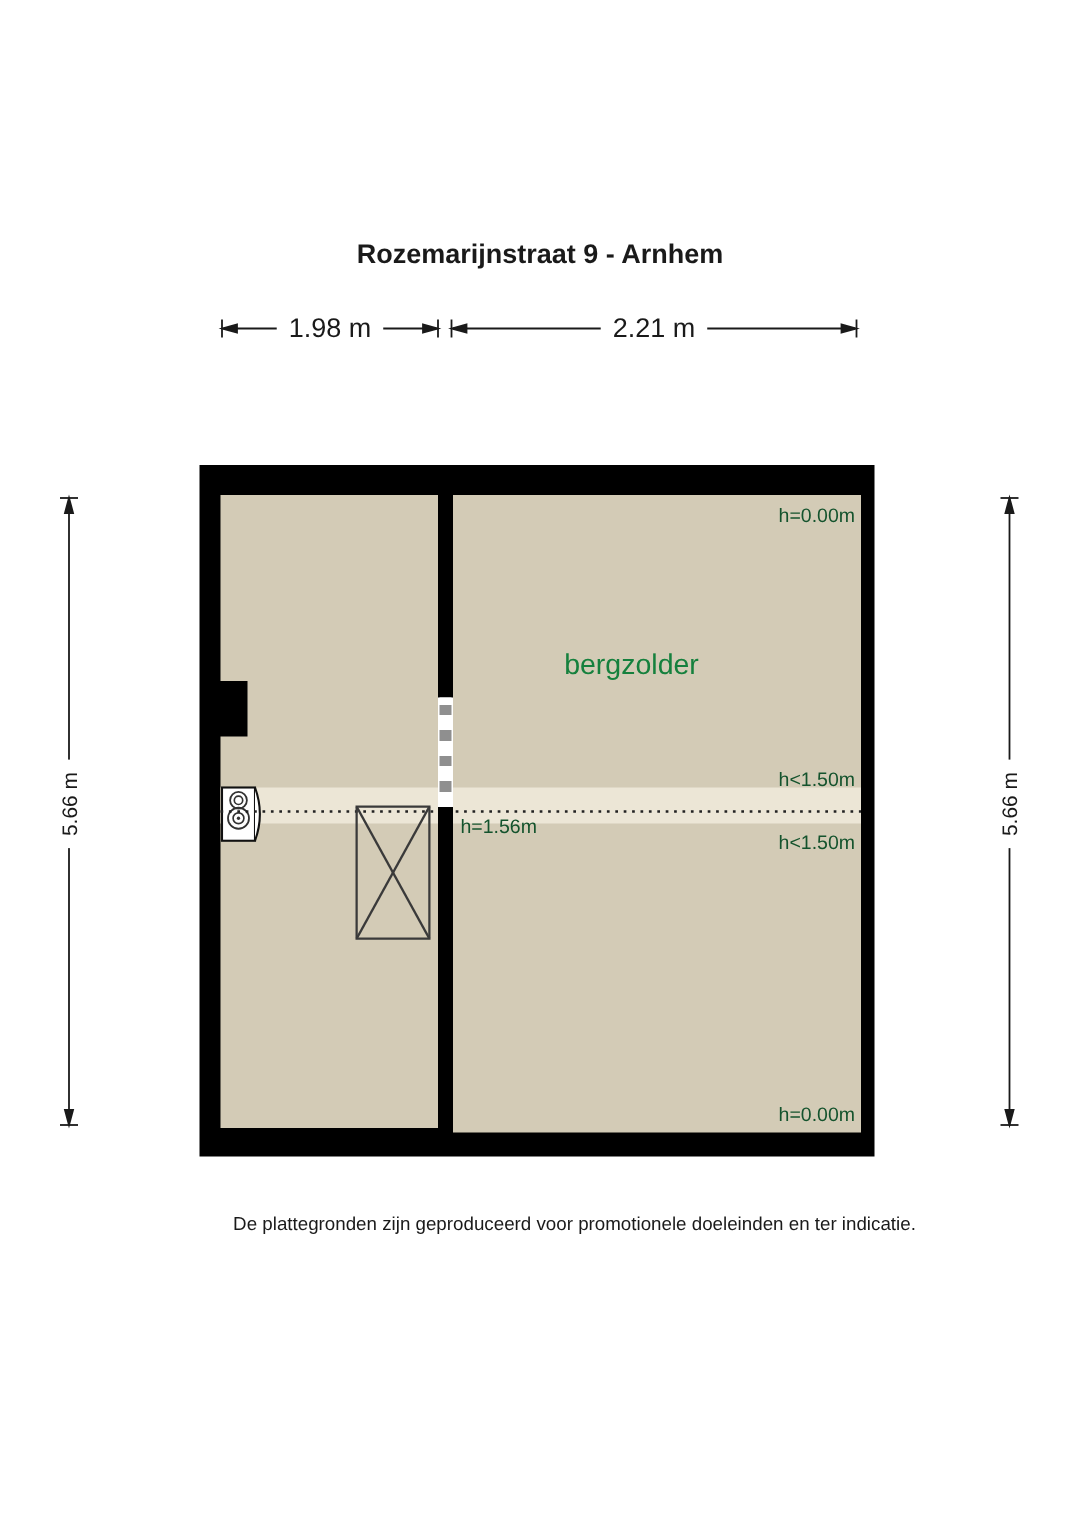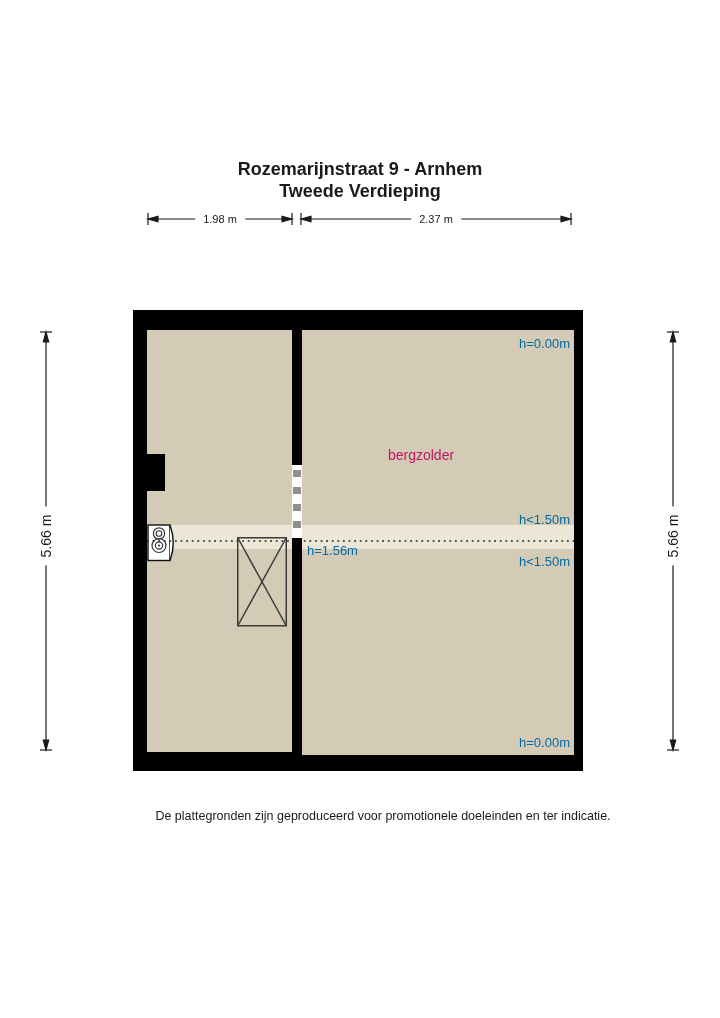--- a/index.html
+++ b/index.html
@@ -5,21 +5,21 @@
   html,body{margin:0;padding:0;background:#fff;}
   .canvas{
     position:relative;width:720px;height:920px;background:#fff;overflow:hidden;
     font-family:"Liberation Sans","DejaVu Sans",sans-serif;color:#111;
   }
   .title-block{position:absolute;left:0;top:158px;width:720px;text-align:center;}
   .title-line{font-size:18px;font-weight:bold;line-height:22px;color:#1a1a1a;}
   .dims-svg{position:absolute;left:0;top:0;width:720px;height:1018px;z-index:1;}
   .dim-label{
     position:absolute;transform:translate(-50%,-50%);background:#fff;
-    padding:0 8px;font-size:11px;color:#1a1a1a;white-space:nowrap;z-index:2;
+    padding:0 8px;font-size:18px;color:#1a1a1a;white-space:nowrap;z-index:2;
   }
   .dim-label-v{
     position:absolute;transform:translate(-50%,-50%) rotate(-90deg);background:#fff;
     padding:0 8px;font-size:14px;color:#1a1a1a;white-space:nowrap;z-index:2;
   }
   .plan{position:absolute;left:133px;top:310px;width:450px;height:461px;background:#000;z-index:3;}
   .abs{position:absolute;}
   .floor-left{left:14px;top:20px;width:145px;height:422px;}
   .floor-right{left:169px;top:20px;width:272px;height:425px;}
   .band-left{left:14px;top:215px;width:145px;height:24px;}
@@ -27,36 +27,35 @@
   .protrusion{left:11px;top:144px;width:21px;height:37px;background:#000;}
   .plan-svg{position:absolute;left:0;top:0;width:450px;height:461px;}
   .wall-mid-top{left:159px;top:20px;width:10px;height:135px;background:#000;}
   .wall-mid-gap{left:159px;top:155px;width:10px;height:73px;background:#fff;}
   .wall-mid-gap .dash{
     width:8px;height:100%;margin:0 auto;
     background:repeating-linear-gradient(to bottom,#ffffff 0 5px,#8f8f8f 5px 12px,#ffffff 12px 17px);
   }
   .wall-mid-bottom{left:159px;top:228px;width:10px;height:217px;background:#000;}
   .room-label{
-    position:absolute;transform:translate(-50%,-50%);font-size:14px;color:#be185d;
-    white-space:nowrap;z-index:4;margin-top:11px;
+    position:absolute;transform:translate(-50%,-50%);font-size:19px;color:#15803d;
+    white-space:nowrap;z-index:4;
   }
-  .h-label{position:absolute;font-size:13px;color:#0369a1;white-space:nowrap;z-index:4;}
+  .h-label{position:absolute;font-size:13px;color:#14532d;white-space:nowrap;z-index:4;}
   .h-right{left:450px;width:120px;text-align:right;}
   .footer{position:absolute;left:0;top:809px;width:720px;text-align:center;
     font-size:12.5px;line-height:15px;color:#1a1a1a;padding-left:23px;}
 </style>
 </head>
 <body>
 
 <div class="canvas">
 
   <div class="title-block">
     <div class="title-line">Rozemarijnstraat 9 - Arnhem</div>
-    <div class="title-line">Tweede Verdieping</div>
   </div>
 
   <svg class="dims-svg" viewBox="0 0 720 1018" xmlns="http://www.w3.org/2000/svg">
     <g stroke="#1a1a1a" stroke-width="1.2" fill="#1a1a1a">
 
       <line x1="148" y1="213" x2="148" y2="225"></line>
       <line x1="292" y1="213" x2="292" y2="225"></line>
       <line x1="149" y1="219" x2="291" y2="219"></line>
       <polygon points="148,219 158,216.3 158,221.7"></polygon>
       <polygon points="292,219 282,216.3 282,221.7"></polygon>
@@ -75,21 +74,21 @@
 
       <line x1="667" y1="332" x2="679" y2="332"></line>
       <line x1="667" y1="750" x2="679" y2="750"></line>
       <line x1="673" y1="333" x2="673" y2="749"></line>
       <polygon points="673,332 670.3,342 675.7,342"></polygon>
       <polygon points="673,750 670.3,740 675.7,740"></polygon>
     </g>
   </svg>
 
   <div class="dim-label" style="left:220px;top:219px;">1.98 m</div>
-  <div class="dim-label" style="left:436px;top:219px;">2.37 m</div>
+  <div class="dim-label" style="left:436px;top:219px;">2.21 m</div>
   <div class="dim-label-v" style="left:46px;top:536px;">5.66 m</div>
   <div class="dim-label-v" style="left:673px;top:536px;">5.66 m</div>
 
   <div class="plan">
     <div class="abs floor-left" style="background-color: rgb(211, 203, 182);"></div>
     <div class="abs floor-right" style="background-color: rgb(211, 203, 182);"></div>
     <div class="abs band-left" style="background-color: rgb(236, 230, 214);"></div>
     <div class="abs band-right" style="background-color: rgb(236, 230, 214);"></div>
     <div class="abs protrusion"></div>
 

